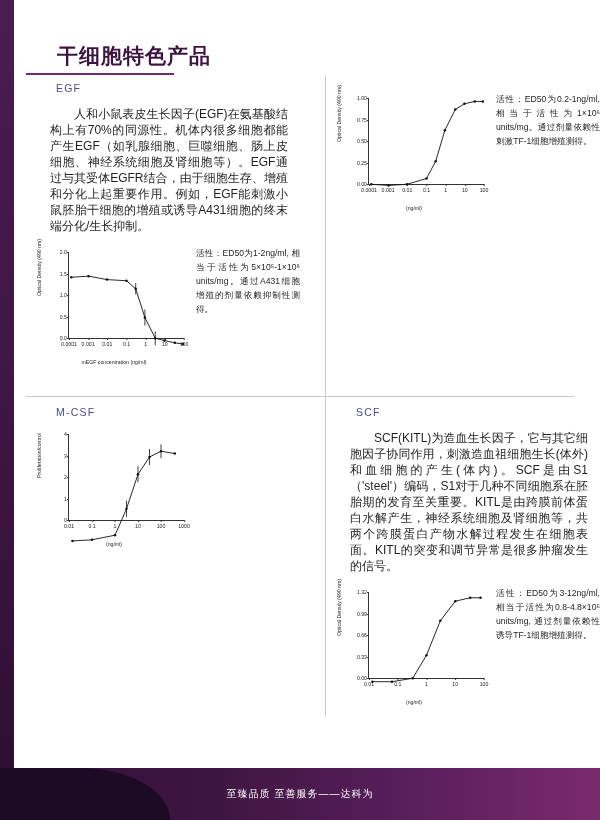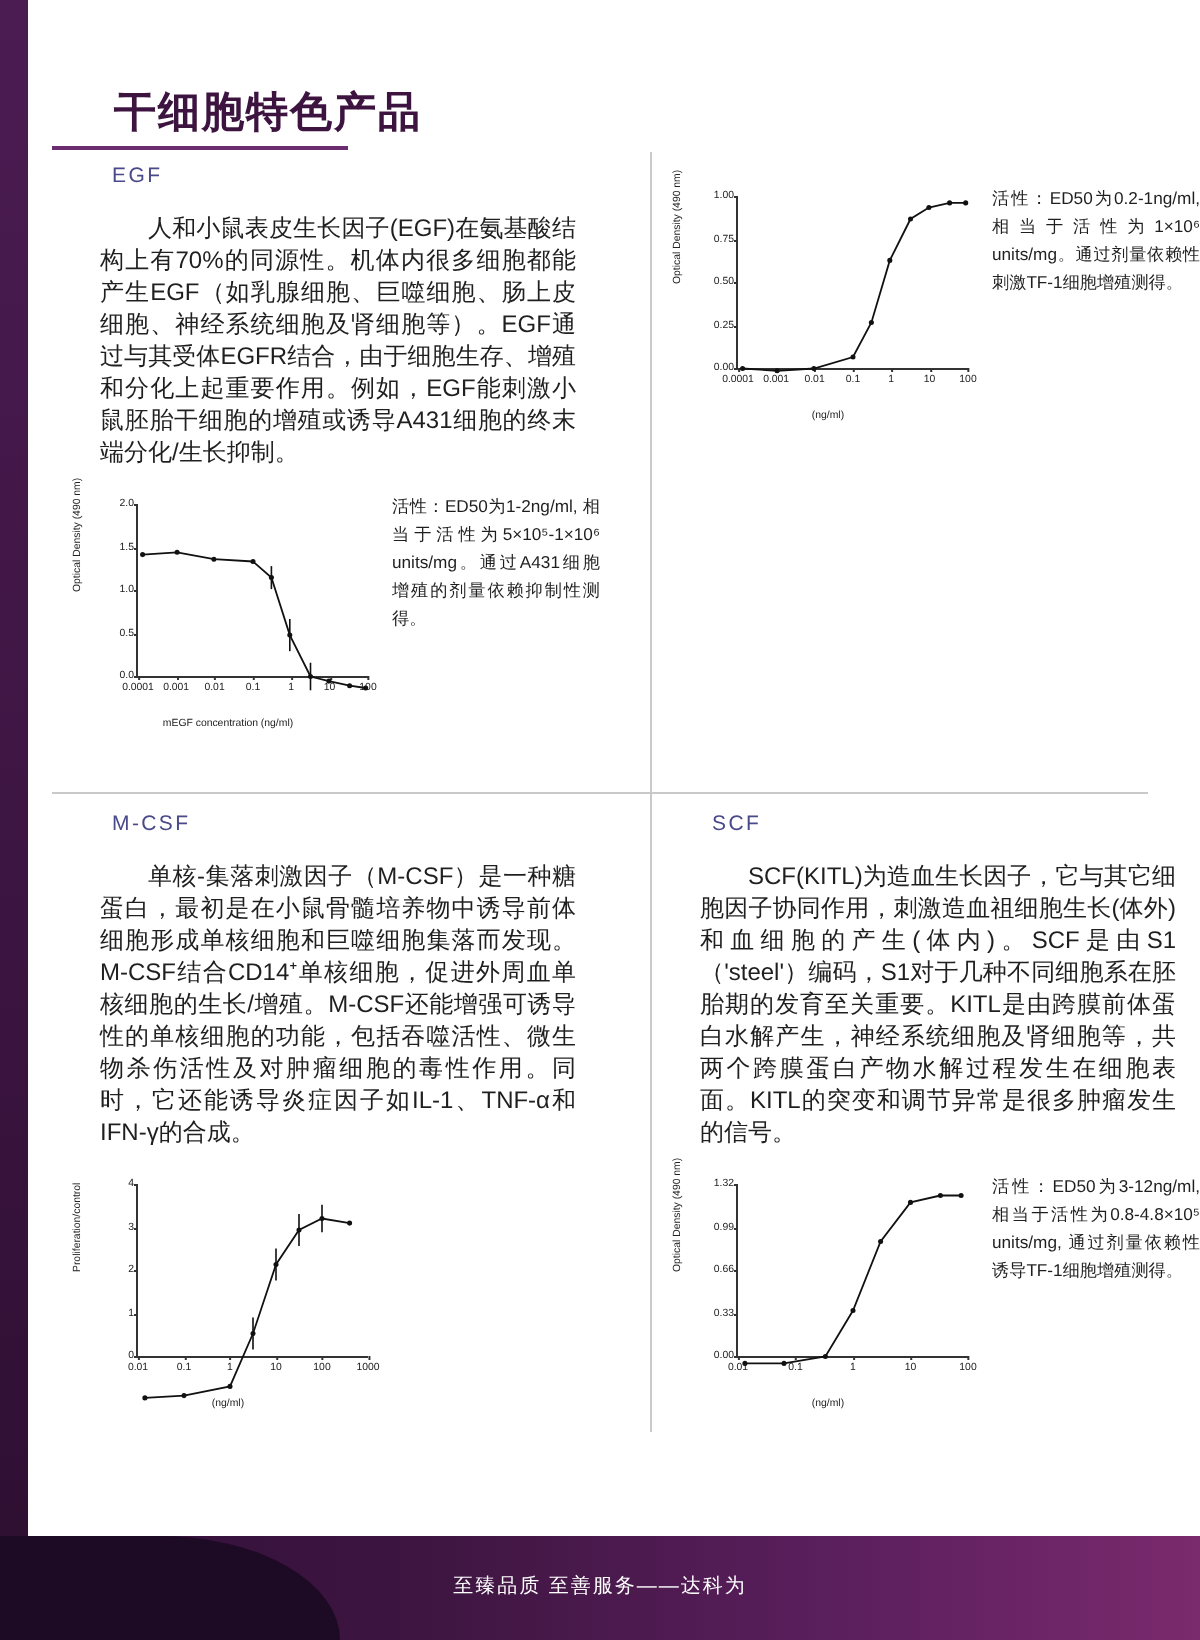--- a/index.html
+++ b/index.html
@@ -327,21 +327,20 @@
             </svg>
           </div>
           <div class="xlab">(ng/ml)</div>
         </div>
         <div class="note">活性：ED50为0.2-1ng/ml, 相当于活性为1×10⁶ units/mg。通过剂量依赖性刺激TF-1细胞增殖测得。</div>
       </div>
     </div>
 
     <div class="cell c3">
       <div class="sec-title">M-CSF</div>
-      <p class="sec-body">单核-集落刺激因子（M-CSF）是一种糖蛋白，最初是在小鼠骨髓培养物中诱导前体细胞形成单核细胞和巨噬细胞集落而发现。M-CSF结合CD14⁺单核细胞，促进外周血单核细胞的生长/增殖。M-CSF还能增强可诱导性的单核细胞的功能，包括吞噬活性、微生物杀伤活性及对肿瘤细胞的毒性作用。同时，它还能诱导炎症因子如IL-1、TNF-α和IFN-γ的合成。</p>
       <div class="chart-row">
         <div class="chart-box">
           <div class="ylab">Proliferation/control</div>
           <div class="plot">
             <span class="ytick" style="top:100%">0</span>
             <span class="ytick" style="top:75%">1</span>
             <span class="ytick" style="top:50%">2</span>
             <span class="ytick" style="top:25%">3</span>
             <span class="ytick" style="top:0%">4</span>
             <span class="xtick" style="left:0%">0.01</span>

